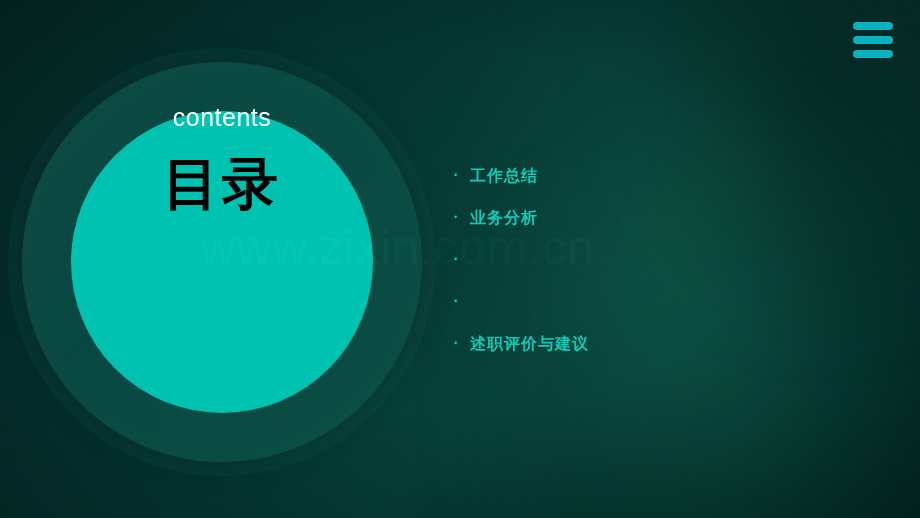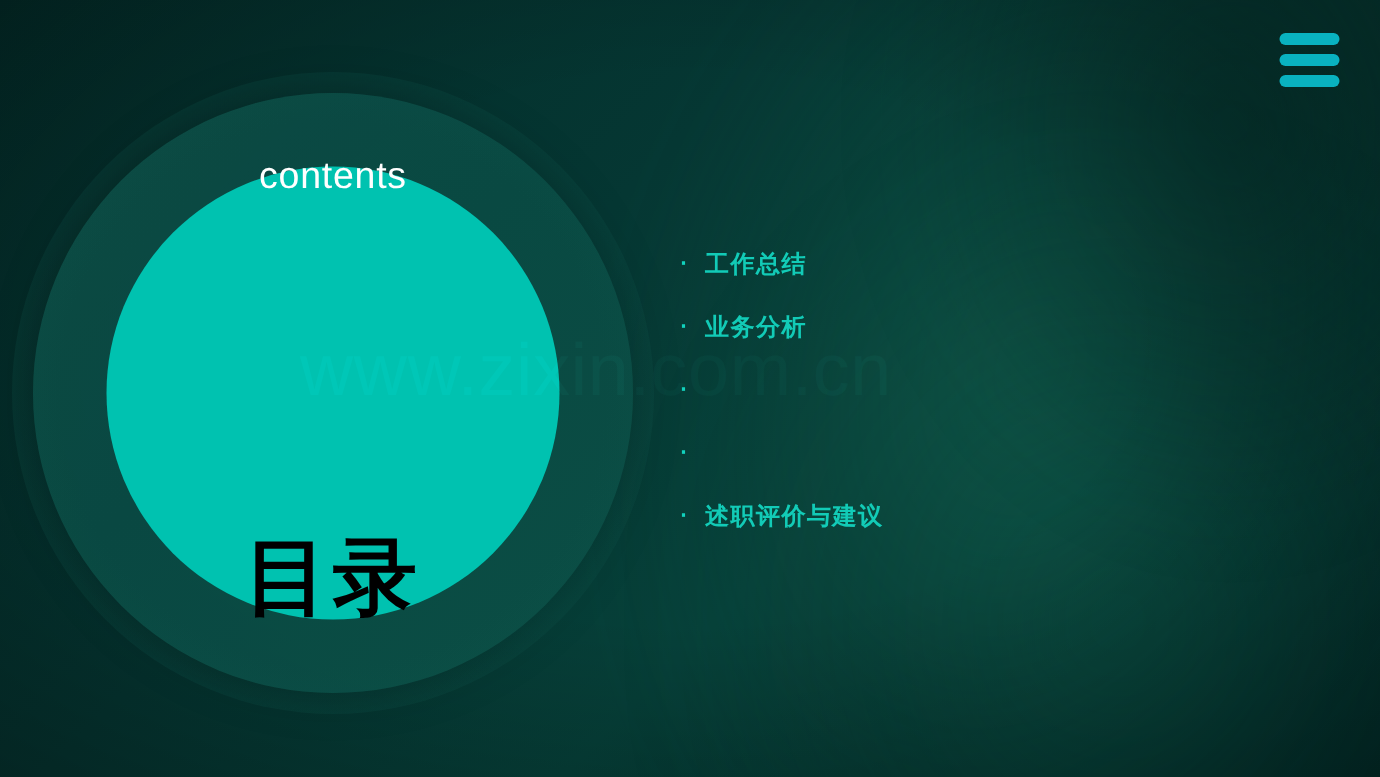--- a/index.html
+++ b/index.html
@@ -79,21 +79,21 @@
     position: absolute;
     left: 71px;
     top: 111px;
     width: 302px;
     height: 302px;
     border-radius: 50%;
     background: #00c2b0;
     display: flex;
     flex-direction: column;
     align-items: center;
-    justify-content: space-between;
+    justify-content: flex-start;
   }
   .contents-label {
     color: #ffffff;
     font-size: 25px;
     font-weight: 400;
     letter-spacing: 0.5px;
     line-height: 1;
     margin-top: -6px;
     margin-bottom: 26px;
     user-select: none;

